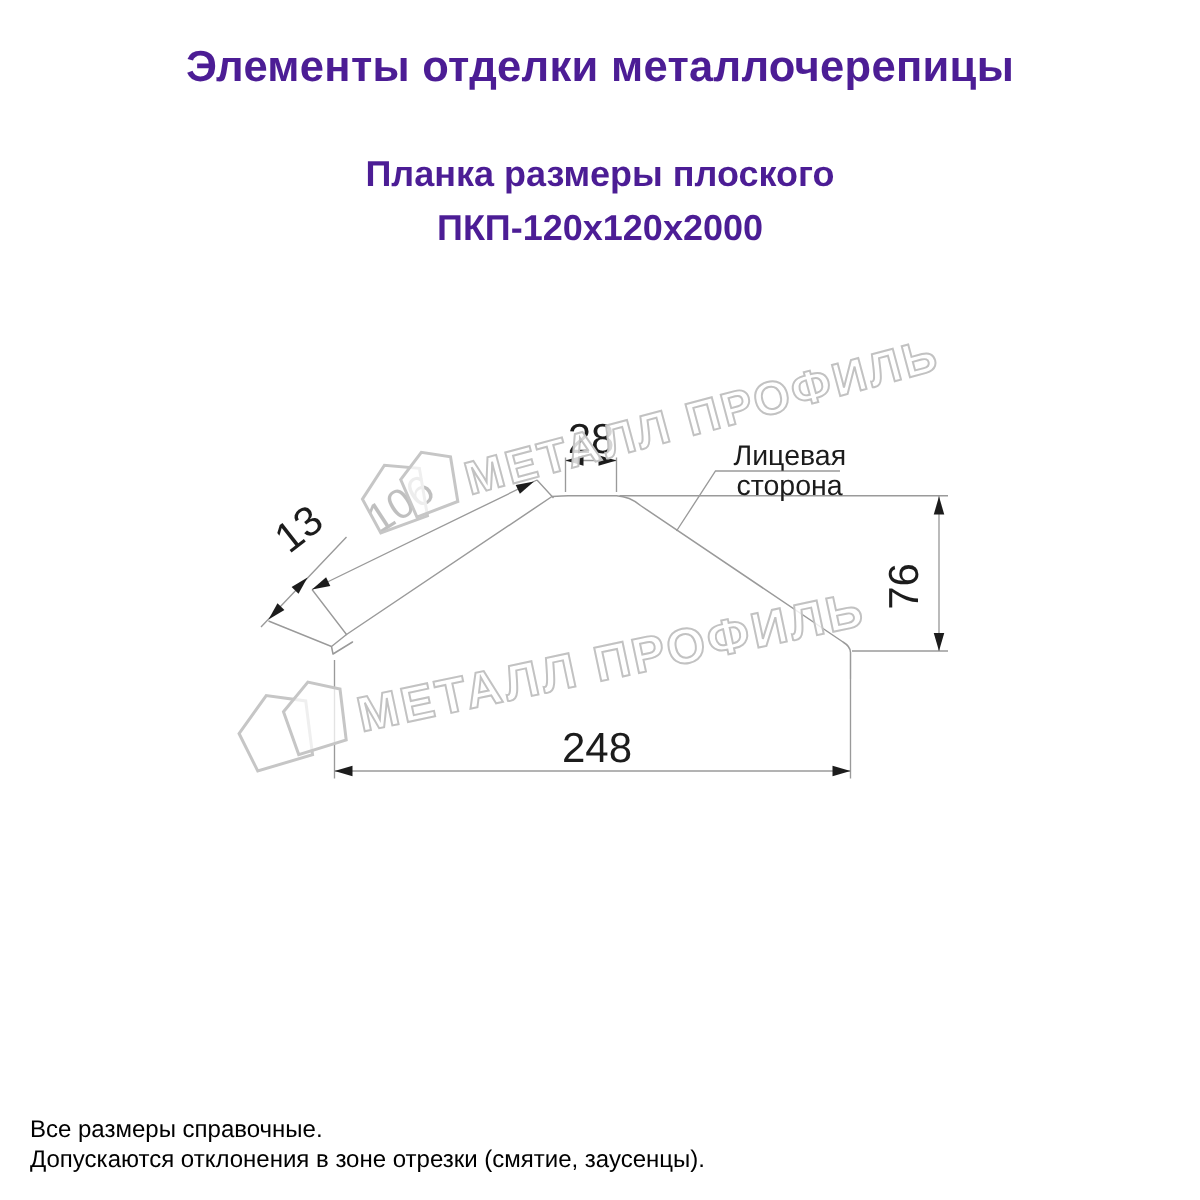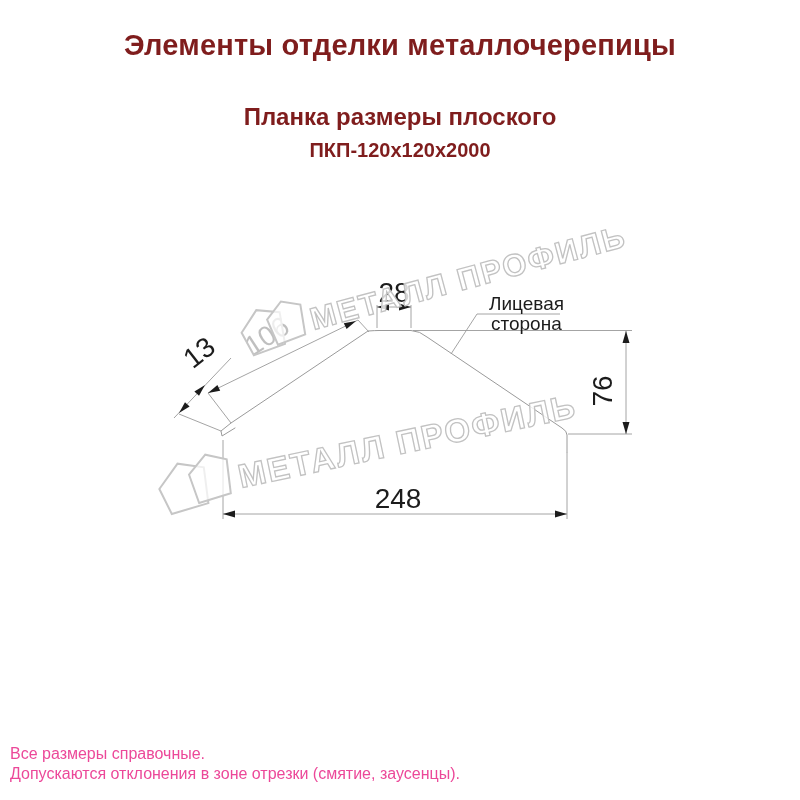--- a/index.html
+++ b/index.html
@@ -1,24 +1,24 @@
 <!DOCTYPE html>
 <html><head>
 <meta charset="utf-8">
 <style>
   html,body{margin:0;padding:0;}
   body{
     width:800px;height:800px;position:relative;background:#ffffff;
     font-family:"Liberation Sans","DejaVu Sans",sans-serif;color:#1c1c1c;overflow:hidden;
   }
-  .hdr{position:absolute;left:0;right:0;text-align:center;font-weight:bold;color:#7f1d1d;}
+  .hdr{position:absolute;left:0;right:0;text-align:center;font-weight:bold;color:#4c1d95;}
   .hdr.title{top:29px;font-size:29px;letter-spacing:0.2px;}
   .hdr.subtitle{top:103px;font-size:24px;}
-  .hdr.code{top:139px;font-size:20px;}
-  .ftr{position:absolute;left:10px;font-size:16px;color:#ec4899;}
+  .hdr.code{top:139px;font-size:24px;}
+  .ftr{position:absolute;left:20px;font-size:16px;color:#000000;}
   .ftr.l1{top:745px;}
   .ftr.l2{top:765px;}
   svg{position:absolute;top:0;left:0;}
   .draw{stroke:#9a9a9a;stroke-width:1;fill:none;stroke-linejoin:round;stroke-linecap:round;}
   .dimline{stroke:#9a9a9a;stroke-width:0.9;fill:none;}
   .arrow{fill:#1c1c1c;stroke:none;}
   .dimtxt{fill:#1c1c1c;font-size:28px;font-family:"Liberation Sans","DejaVu Sans",sans-serif;}
   .lbltxt{fill:#1c1c1c;font-size:19px;font-family:"Liberation Sans","DejaVu Sans",sans-serif;}
   .wm-shape{fill:rgba(255,255,255,0.72);stroke:#c6c6c6;stroke-width:2;}
   .wm-text{fill:rgba(255,255,255,0.82);stroke:#c2c2c2;stroke-width:1.3;

